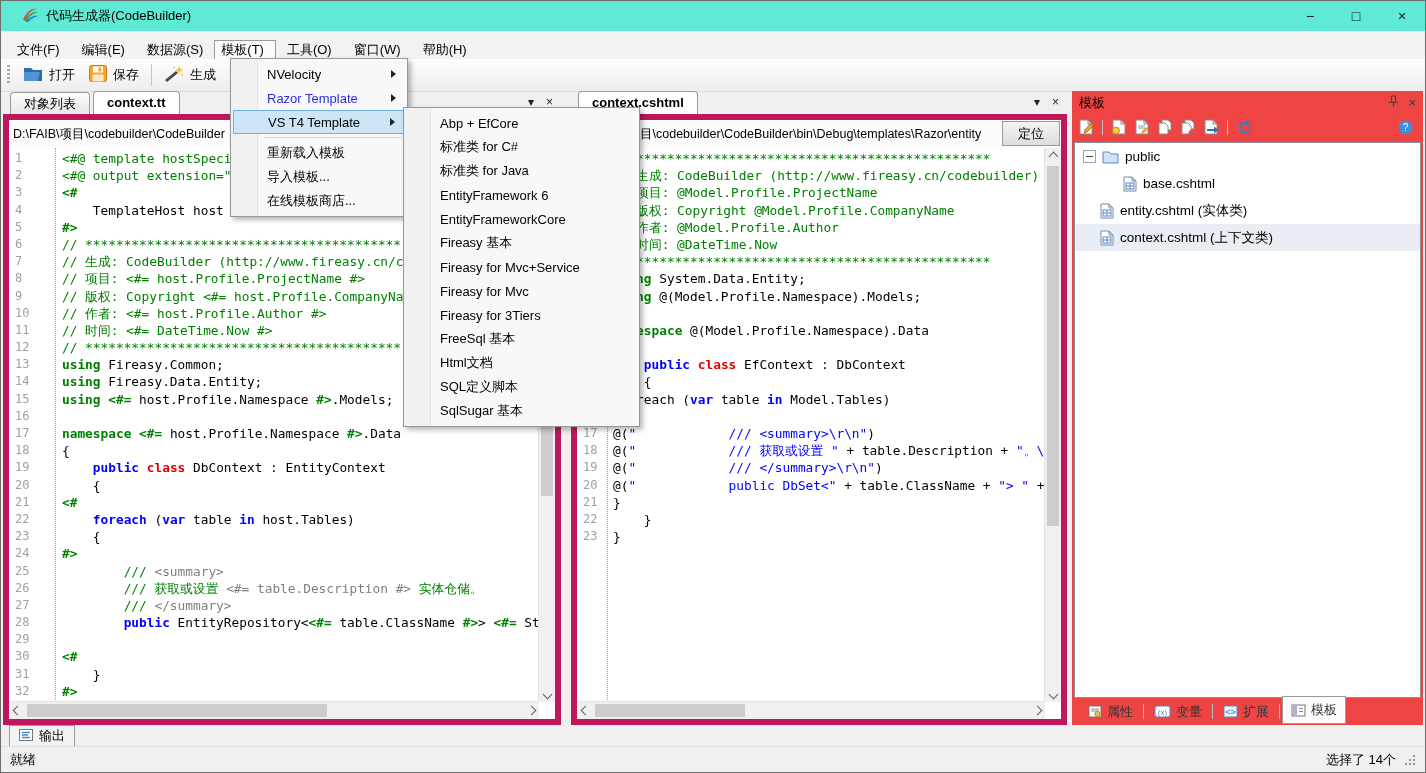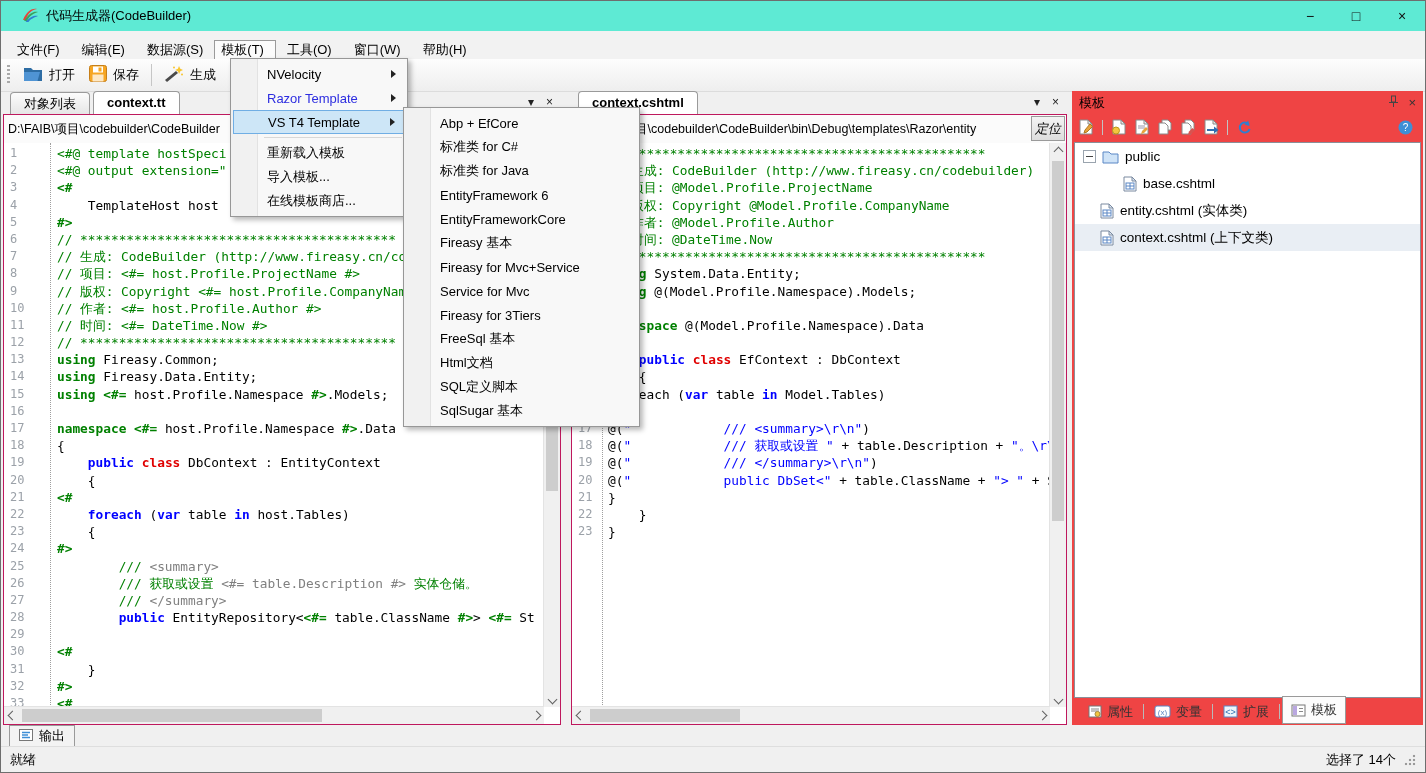--- a/index.html
+++ b/index.html
@@ -25,23 +25,23 @@
 
   
   .pane{position:absolute;top:90px;bottom:47px;}
   #left-pane{left:2px;width:558px;}
   #right-pane{left:570px;width:496px;}
   .tabs{height:23px;display:flex;align-items:flex-end;padding-left:7px;position:relative;}
   .tab{height:21px;line-height:21px;padding:0 13px;margin-right:3px;background:linear-gradient(#fcfcfc,#e6e6e6);border:1px solid #9a9a9a;border-bottom:none;border-radius:4px 4px 0 0;font-size:13px;}
   .tab.active{background:#fff;font-weight:bold;height:22px;}
   .pane-btns{position:absolute;right:8px;top:4px;display:flex;gap:12px;align-items:center;font-size:12px;color:#222;}
   .pane-btns span{cursor:default;}
-  .pane-body{position:absolute;top:23px;left:0;right:0;bottom:0;border:1px solid #be185d;background:#fff;box-sizing:border-box;}
+  .pane-body{position:absolute;top:23px;left:0;right:0;bottom:0;border:6px solid #be185d;background:#fff;box-sizing:border-box;}
   .pathbar{position:absolute;top:0;left:0;right:0;height:28px;background:#fbfbfb;border-bottom:1px solid #d8d8d8;display:flex;align-items:center;padding:0 4px;font-size:12.5px;white-space:nowrap;overflow:hidden;}
-  .locate-btn{position:absolute;right:1px;top:1px;height:25px;width:34px;background:linear-gradient(#f4f4f4,#dddddd);border:1px solid #9a9a9a;display:flex;align-items:center;justify-content:center;font-size:13px;box-sizing:border-box;font-style:italic;}
+  .locate-btn{position:absolute;right:1px;top:1px;height:25px;width:58px;background:linear-gradient(#f4f4f4,#dddddd);border:1px solid #9a9a9a;display:flex;align-items:center;justify-content:center;font-size:13px;box-sizing:border-box;}
 
   .editor{position:absolute;top:28px;left:0;right:16px;bottom:17px;overflow:hidden;font-family:"DejaVu Sans Mono",monospace;font-size:12.8px;line-height:17.2px;background:#fff;}
   .gutter{position:absolute;top:2px;left:0;color:#9ba1a8;font-size:12px;}
   .gutter .ln{height:17.2px;padding-left:6px;}
   .gutter-line{position:absolute;top:0;bottom:0;border-left:1px dotted #9f9f9f;}
   .code{position:absolute;top:2px;white-space:pre;}
   .cl{height:17.2px;}
   .ed-left .gutter{width:42px;} .ed-left .gutter-line{left:46px;} .ed-left .code{left:53px;}
   .ed-right .gutter{width:26px;} .ed-right .gutter-line{left:30px;} .ed-right .code{left:36px;}
 
@@ -511,21 +511,21 @@
     </div>
 
   <div class="dropmenu" id="t4-menu">
       <div class="m-item">Abp + EfCore</div>
       <div class="m-item">标准类 for C#</div>
       <div class="m-item">标准类 for Java</div>
       <div class="m-item">EntityFramework 6</div>
       <div class="m-item">EntityFrameworkCore</div>
       <div class="m-item">Fireasy 基本</div>
       <div class="m-item">Fireasy for Mvc+Service</div>
-      <div class="m-item">Service for Mvc</div>
+      <div class="m-item">Fireasy for Mvc</div>
       <div class="m-item">Fireasy for 3Tiers</div>
       <div class="m-item">FreeSql 基本</div>
       <div class="m-item">Html文档</div>
       <div class="m-item">SQL定义脚本</div>
       <div class="m-item">SqlSugar 基本</div>
     </div>
 
 </div>
 
 </body></html>

